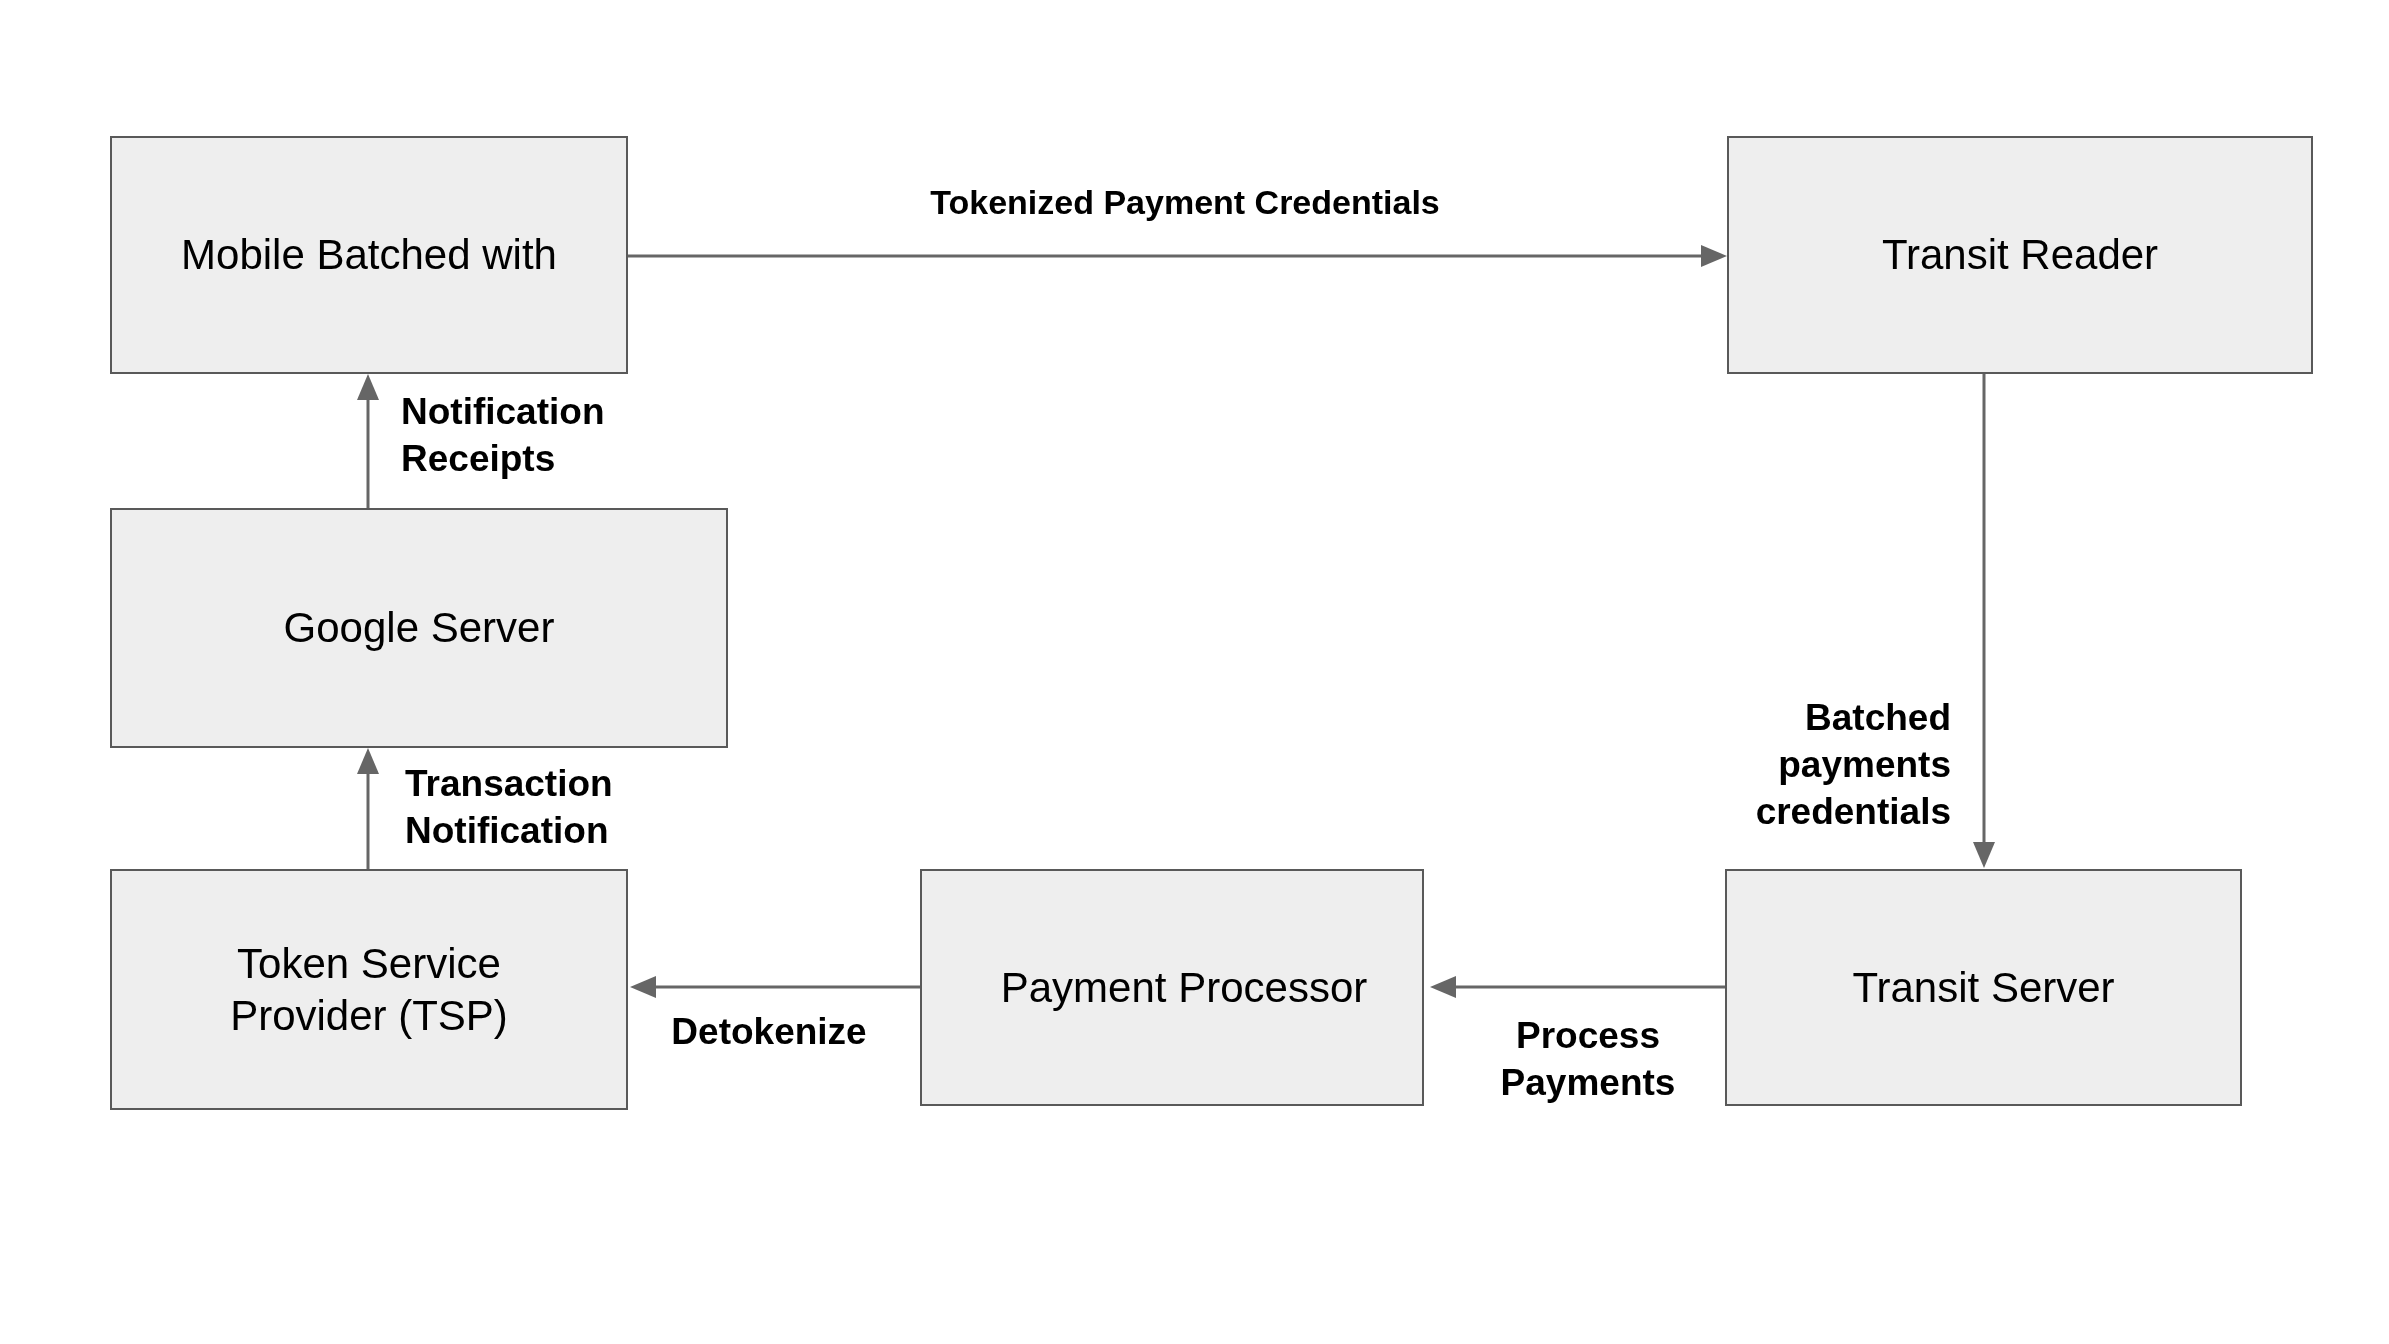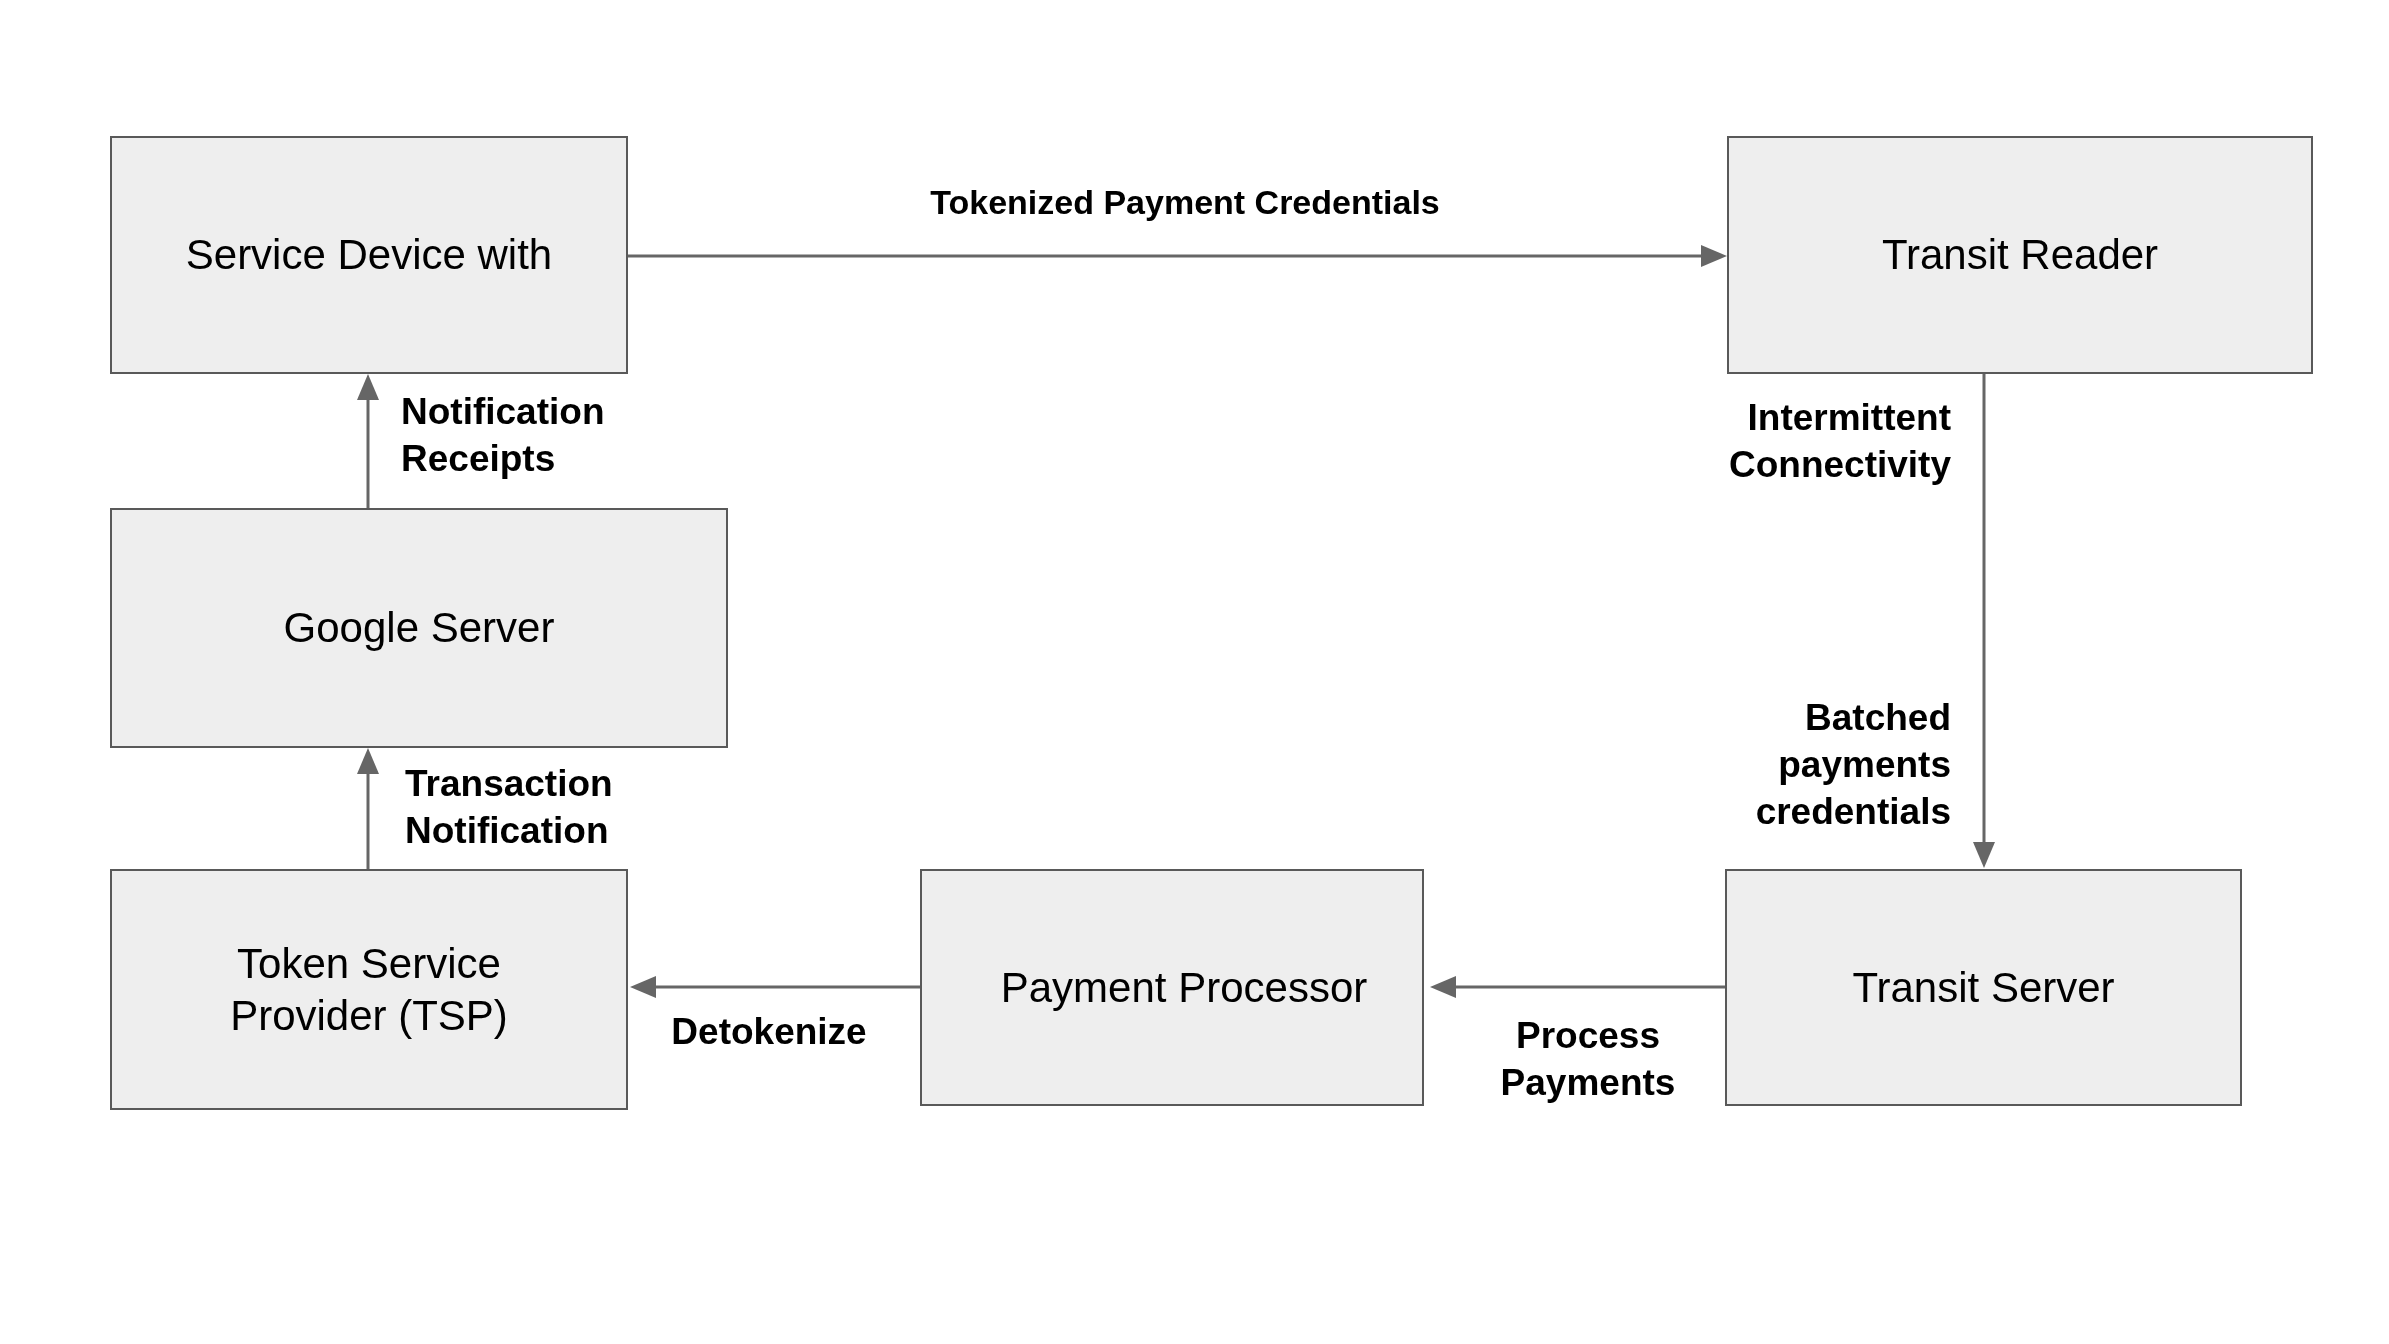--- a/index.html
+++ b/index.html
@@ -80,21 +80,21 @@
 
     <line x1="368" y1="869" x2="368" y2="771"></line>
     <polygon points="368,748 357,774 379,774"></polygon>
 
     <line x1="368" y1="508" x2="368" y2="397"></line>
     <polygon points="368,374 357,400 379,400"></polygon>
   </svg>
 
   <div class="node" style="left:110px; top:136px; width:518px; height:238px;">
     <div class="node-label">
-      <span class="l">Service Device with</span>
+      <span class="l">Mobile Batched with</span>
     </div>
   </div>
 
   <div class="node" style="left:1727px; top:136px; width:586px; height:238px;">
     <div class="node-label">
       <span class="l">Transit Reader</span>
     </div>
   </div>
 
   <div class="node" style="left:110px; top:508px; width:618px; height:240px;">
@@ -129,24 +129,20 @@
   <div class="edge-label align-left" style="left:401px; top:388px;">
     <span class="l">Notification</span>
     <span class="l">Receipts</span>
   </div>
 
   <div class="edge-label align-left" style="left:405px; top:760px;">
     <span class="l">Transaction</span>
     <span class="l">Notification</span>
   </div>
 
-  <div class="edge-label align-right" style="right:438px; top:394px;">
-    <span class="l">Intermittent</span>
-    <span class="l">Connectivity</span>
-  </div>
 
   <div class="edge-label align-right" style="right:438px; top:694px;">
     <span class="l">Batched</span>
     <span class="l">payments</span>
     <span class="l">credentials</span>
   </div>
 
   <div class="edge-label align-center" style="left:1438px; top:1012px; width:300px;">
     <span class="l">Process</span>
     <span class="l">Payments</span>

